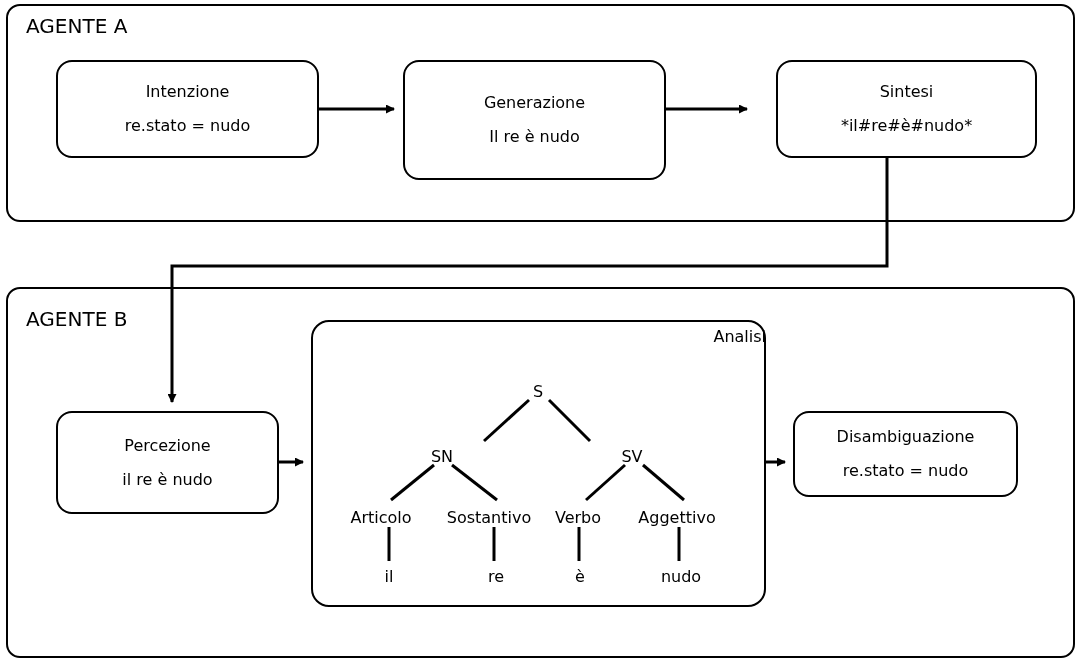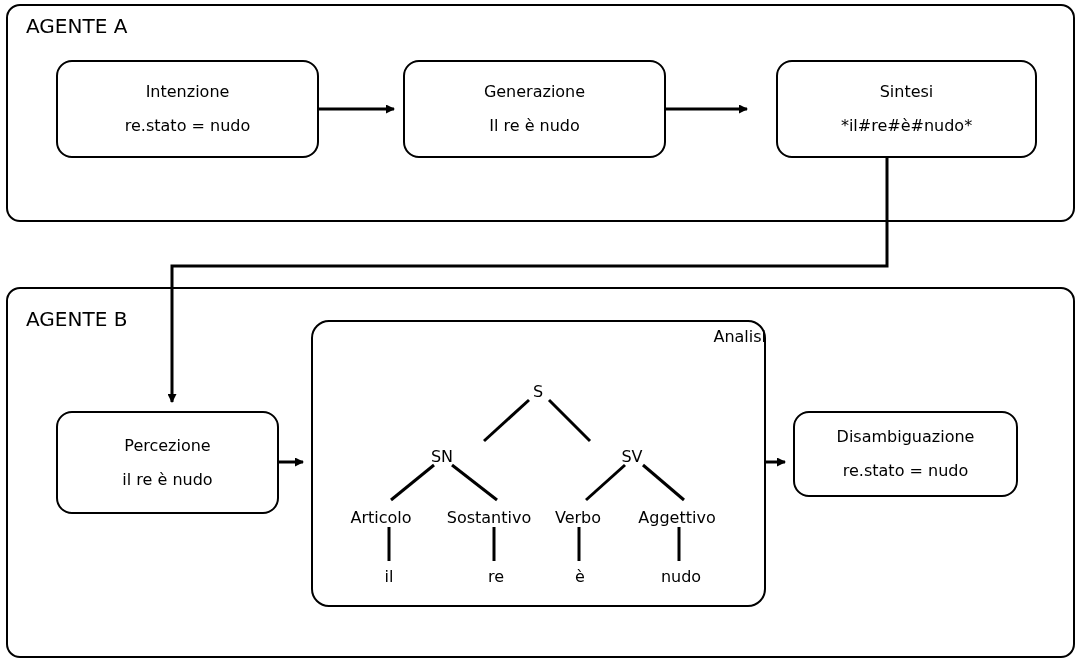--- a/index.html
+++ b/index.html
@@ -90,21 +90,21 @@
 <div id="canvas">
 
   <div class="agent-box" style="left:6px; top:4px; width:1069px; height:218px;"></div>
   <div class="agent-label" style="left:26px; top:17px;">AGENTE A</div>
 
   <div class="node" style="left:56px; top:60px; width:263px; height:98px;">
     <div class="title">Intenzione</div>
     <div class="value">re.stato = nudo</div>
   </div>
 
-  <div class="node" style="left:403px; top:60px; width:263px; height:98px;">
+  <div class="node" style="left:403px; top:60px; width:263px; height:120px;">
     <div class="title">Generazione</div>
     <div class="value">Il re è nudo</div>
   </div>
 
   <div class="node" style="left:776px; top:60px; width:261px; height:98px;">
     <div class="title">Sintesi</div>
     <div class="value">*il#re#è#nudo*</div>
   </div>
 
   <div class="agent-box" style="left:6px; top:287px; width:1069px; height:371px;"></div>

